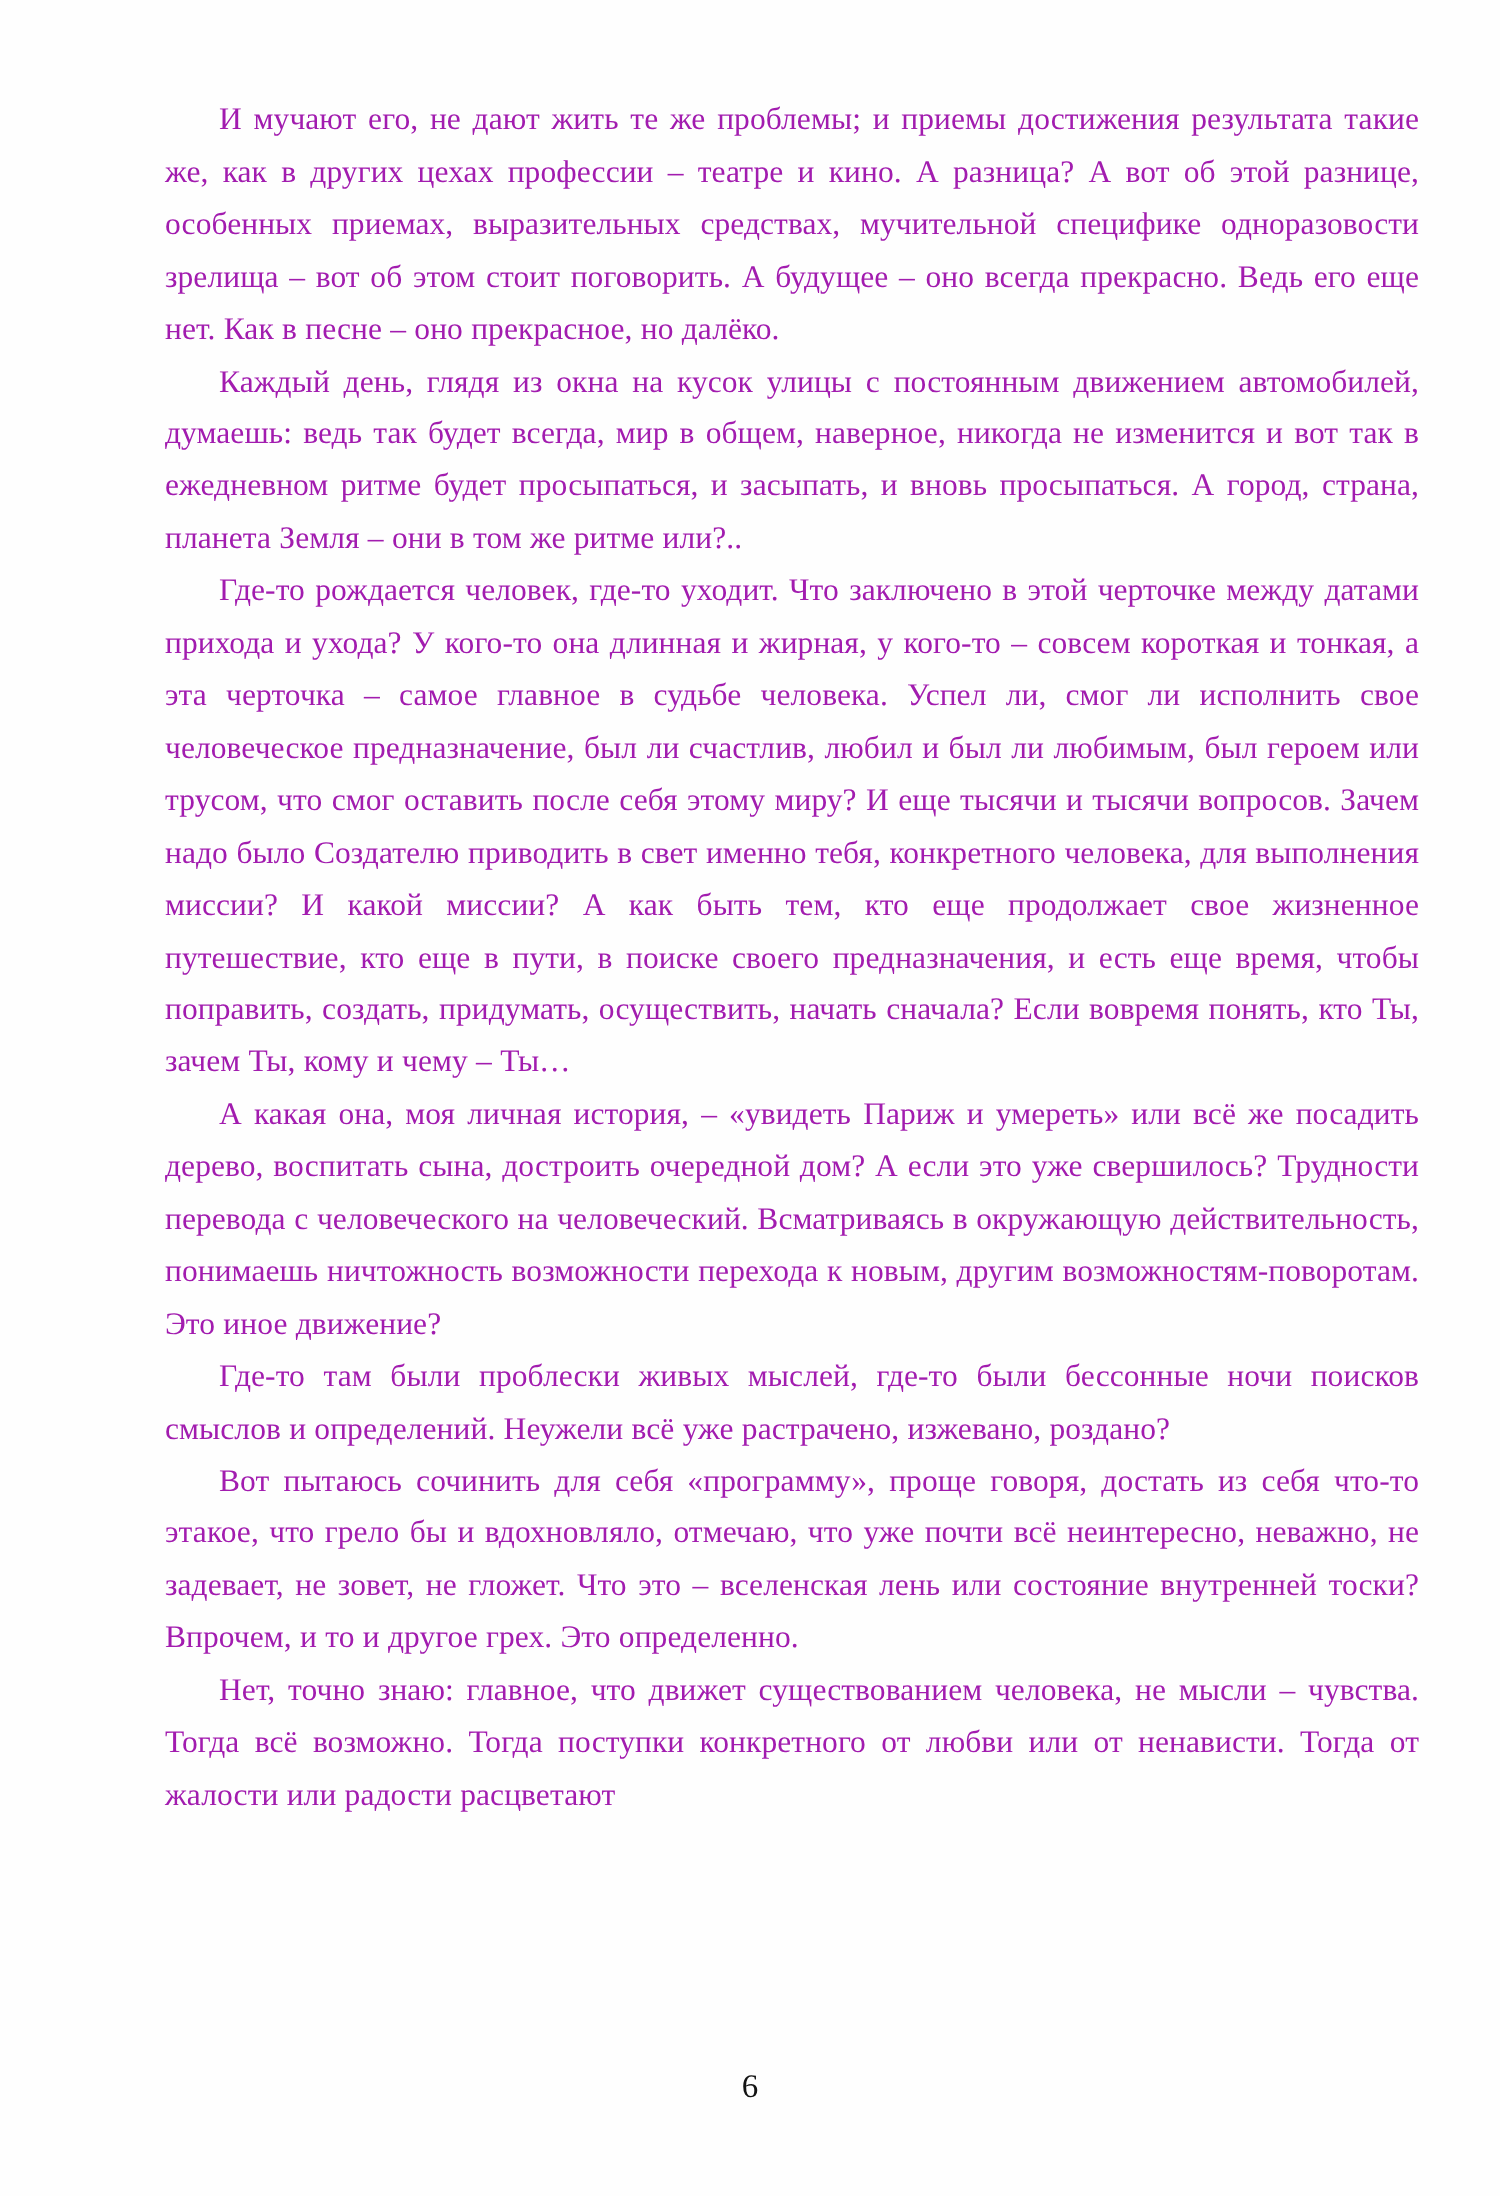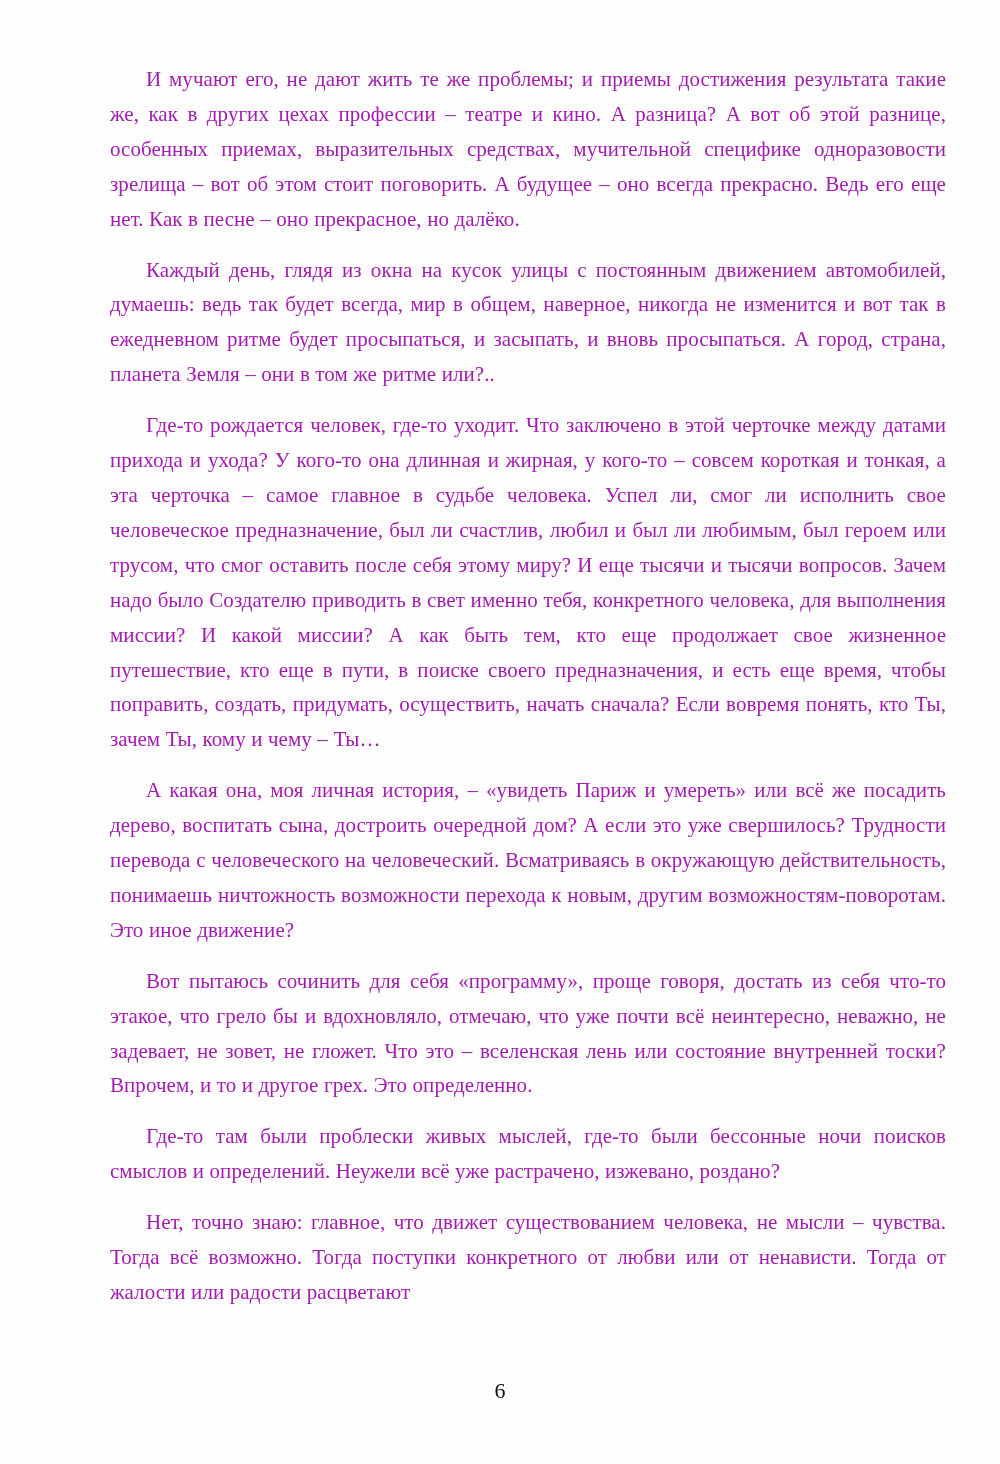--- a/index.html
+++ b/index.html
@@ -33,21 +33,21 @@
     text-indent: 36px;
     font-size: 21px;
     line-height: 34.9px;
     letter-spacing: 0.05px;
     word-spacing: 0.2px;
     hyphens: manual;
     color: #a21caf;
   }
 
   .para + .para {
-    margin-top: 16px;
+    margin-top: 0;
   }
 
   .page-number {
     position: absolute;
     left: 0;
     right: 0;
     top: 1378px;
     text-align: center;
     font-size: 22px;
     line-height: 26px;
@@ -57,20 +57,20 @@
 </head>
 <body>
 
 <div class="page">
 
   <div class="text-block">
     <p class="para">И мучают его, не дают жить те же проблемы; и приемы достижения результата такие же, как в других цехах профессии – театре и кино. А разница? А вот об этой разнице, особенных приемах, выразительных средствах, мучительной специфике одноразовости зрелища – вот об этом стоит поговорить. А будущее – оно всегда прекрасно. Ведь его еще нет. Как в песне – оно прекрасное, но далёко.</p>
     <p class="para">Каждый день, глядя из окна на кусок улицы с постоянным движением автомобилей, думаешь: ведь так будет всегда, мир в общем, наверное, никогда не изменится и вот так в ежедневном ритме будет просыпаться, и засыпать, и вновь просыпаться. А город, страна, планета Земля – они в том же ритме или?..</p>
     <p class="para">Где-то рождается человек, где-то уходит. Что заключено в этой черточке между датами прихода и ухода? У кого-то она длинная и жирная, у кого-то – совсем короткая и тонкая, а эта черточка – самое главное в судьбе человека. Успел ли, смог ли исполнить свое человеческое предназначение, был ли счастлив, любил и был ли любимым, был героем или трусом, что смог оставить после себя этому миру? И еще тысячи и тысячи вопросов. Зачем надо было Создателю приводить в свет именно тебя, конкретного человека, для выполнения миссии? И какой миссии? А как быть тем, кто еще продолжает свое жизненное путешествие, кто еще в пути, в поиске своего предназначения, и есть еще время, чтобы поправить, создать, придумать, осуществить, начать сначала? Если вовремя понять, кто Ты, зачем Ты, кому и чему – Ты…</p>
     <p class="para">А какая она, моя личная история, – «увидеть Париж и умереть» или всё же посадить дерево, воспитать сына, достроить очередной дом? А если это уже свершилось? Трудности перевода с человеческого на человеческий. Всматриваясь в окружающую действительность, понимаешь ничтожность возможности перехода к новым, другим возможностям-поворотам. Это иное движение?</p>
+    <p class="para">Где-то там были проблески живых мыслей, где-то были бессонные ночи поисков смыслов и определений. Неужели всё уже растрачено, изжевано, роздано?</p>
     <p class="para">Вот пытаюсь сочинить для себя «программу», проще говоря, достать из себя что-то этакое, что грело бы и вдохновляло, отмечаю, что уже почти всё неинтересно, неважно, не задевает, не зовет, не гложет. Что это – вселенская лень или состояние внутренней тоски? Впрочем, и то и другое грех. Это определенно.</p>
-    <p class="para">Где-то там были проблески живых мыслей, где-то были бессонные ночи поисков смыслов и определений. Неужели всё уже растрачено, изжевано, роздано?</p>
     <p class="para">Нет, точно знаю: главное, что движет существованием человека, не мысли – чувства. Тогда всё возможно. Тогда поступки конкретного от любви или от ненависти. Тогда от жалости или радости расцветают</p>
   </div>
 
   <div class="page-number">6</div>
 
 </div>
 
 </body></html>

